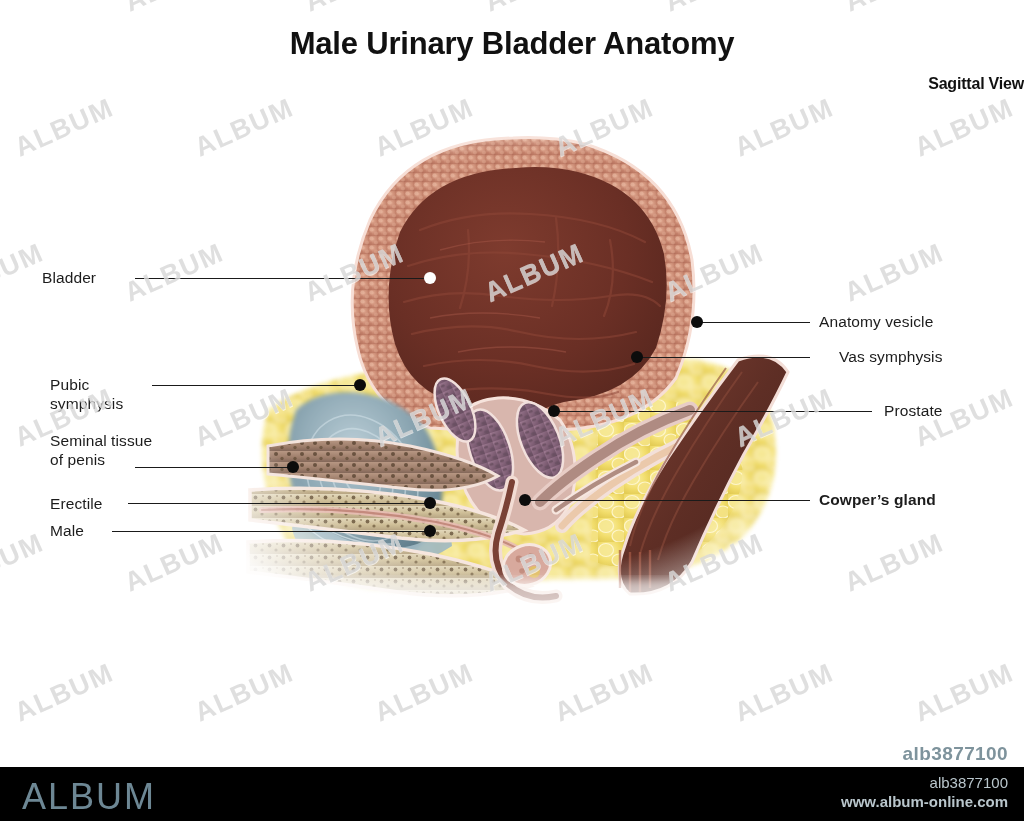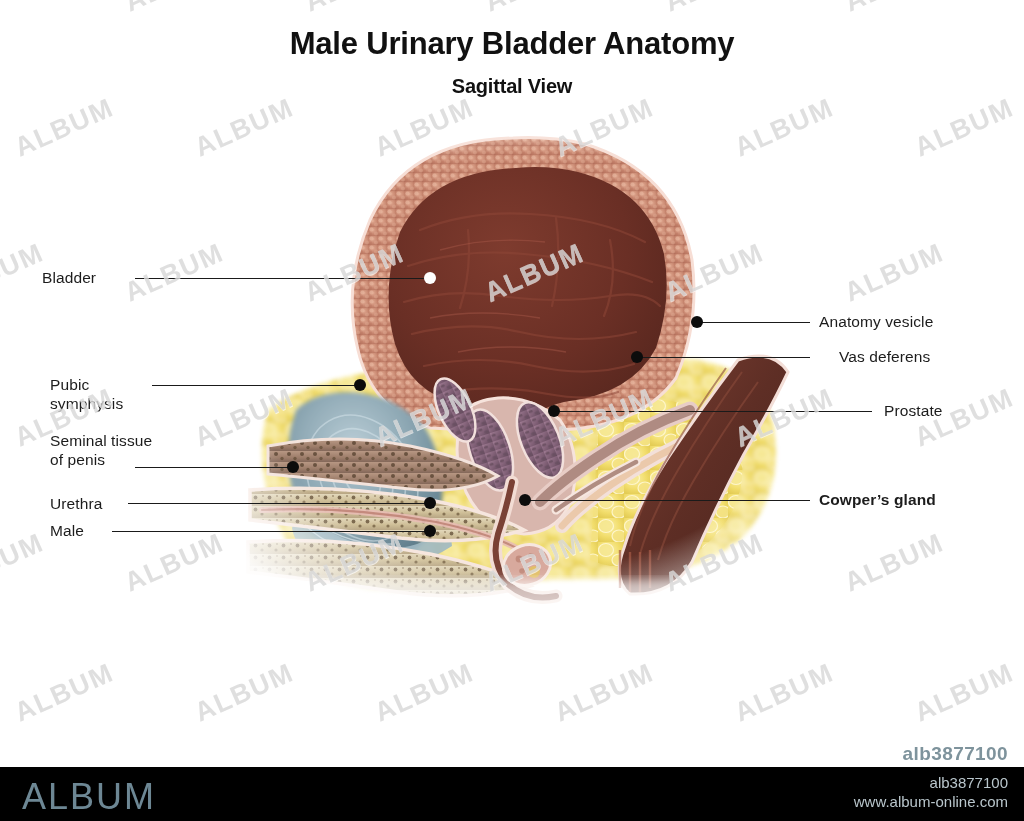--- a/index.html
+++ b/index.html
@@ -12,21 +12,21 @@
 
   
   #stage{ position:absolute; inset:0; width:1024px; height:821px; background:#ffffff; }
 
   
   .title{
     position:absolute; left:0; right:0; text-align:center;
     color:#111; font-weight:bold; letter-spacing:-.2px;
   }
   #main-title{ top:26px; font-size:31px; }
-  #sub-title { top:75px; font-size:20px; }
+  #sub-title { top:75px; font-size:16px;text-align:right; }
 
   
   #figure{ position:absolute; left:0; top:110px; width:1024px; height:520px; }
   #figure svg{ display:block; }
 
   
   .lbl{
     position:absolute; font-size:15.5px; color:#1c1c1c; line-height:19px;
     white-space:pre; letter-spacing:.1px;
   }
@@ -55,21 +55,21 @@
     position:absolute; left:0; bottom:0; width:1024px; height:54px; background:#000;
   }
   #album-logo{
     position:absolute; left:22px; top:9px; font-size:36px; color:#6d8794;
     letter-spacing:2px; font-weight:normal;
   }
   #footer-id{
     position:absolute; right:16px; top:7px; font-size:15px; color:#b9c6cc; text-align:right;
   }
   #footer-url{
-    position:absolute; right:16px; top:26px; font-size:15px; color:#b9c6cc; 
+    position:absolute; right:16px; top:26px; font-size:15px; color:#b9c6cc; font-weight:bold;
   }
 </style>
 </head>
 <body>
 
 <div id="stage">
 
   <div class="title" id="main-title">Male Urinary Bladder Anatomy</div>
   <div class="title" id="sub-title">Sagittal View</div>
 
@@ -317,25 +317,25 @@
   <div class="dot" style="left:548px; top:405px;"></div>
 
   <div class="leader" style="left:528px; top:500px; width:282px;"></div>
   <div class="dot" style="left:519px; top:494px;"></div>
 
   <div class="lbl" style="left:42px;  top:268px;">Bladder</div>
   <div class="lbl" style="left:50px;  top:375px;">Pubic
 symphysis</div>
   <div class="lbl" style="left:50px;  top:431px;">Seminal tissue
 of penis</div>
-  <div class="lbl" style="left:50px;  top:494px;">Urethra</div>
+  <div class="lbl" style="left:50px;  top:494px;">Erectile</div>
   <div class="lbl" style="left:50px;  top:521px;">Male</div>
 
   <div class="lbl right" style="left:819px; top:312px;">Anatomy vesicle</div>
-  <div class="lbl right" style="left:839px; top:347px;">Vas deferens</div>
+  <div class="lbl right" style="left:839px; top:347px;">Vas symphysis</div>
   <div class="lbl right" style="left:884px; top:401px;">Prostate</div>
   <div class="lbl right" style="left:819px; top:490px;font-weight:bold;">Cowper’s gland</div>
 
   <div id="wm">
       <div class="wm" style="left: -60px; top: -10px;">ALBUM</div>
       <div class="wm" style="left: 120px; top: -10px;">ALBUM</div>
       <div class="wm" style="left: 300px; top: -10px;">ALBUM</div>
       <div class="wm" style="left: 480px; top: -10px;">ALBUM</div>
       <div class="wm" style="left: 660px; top: -10px;">ALBUM</div>
       <div class="wm" style="left: 840px; top: -10px;">ALBUM</div>

